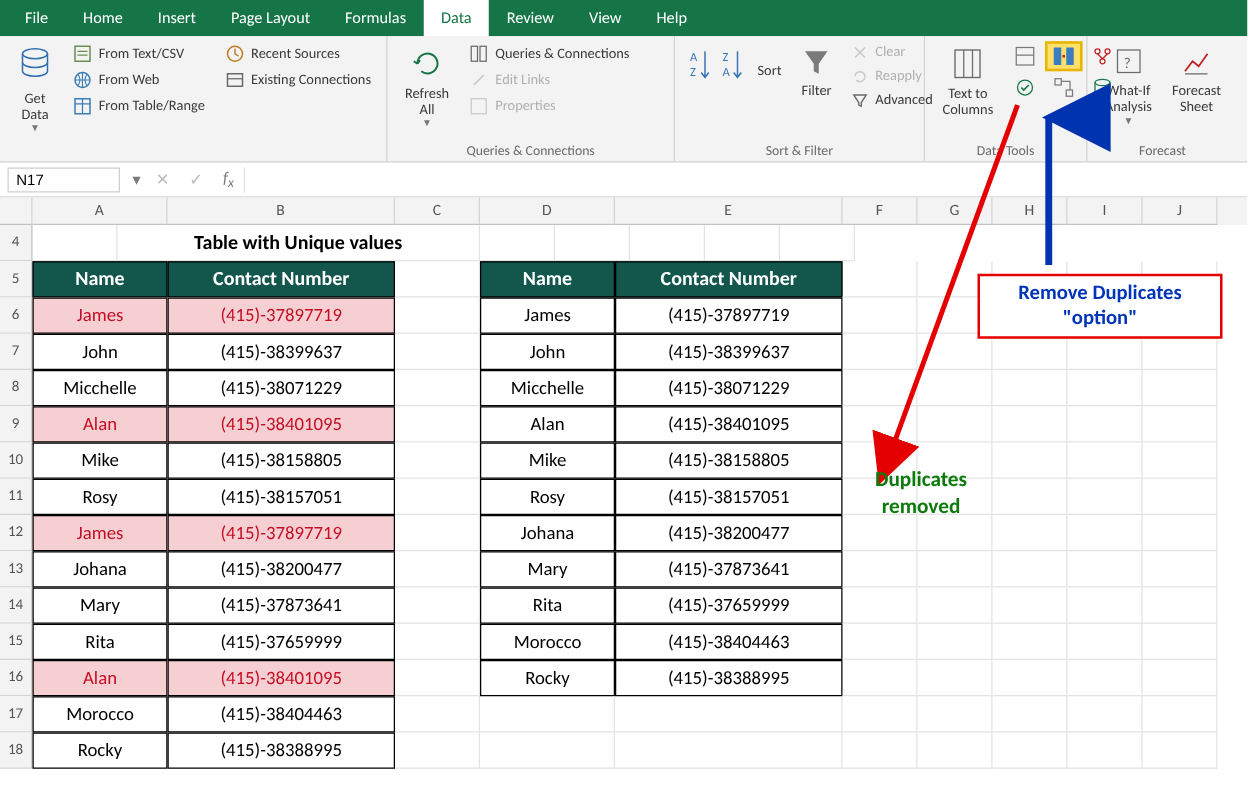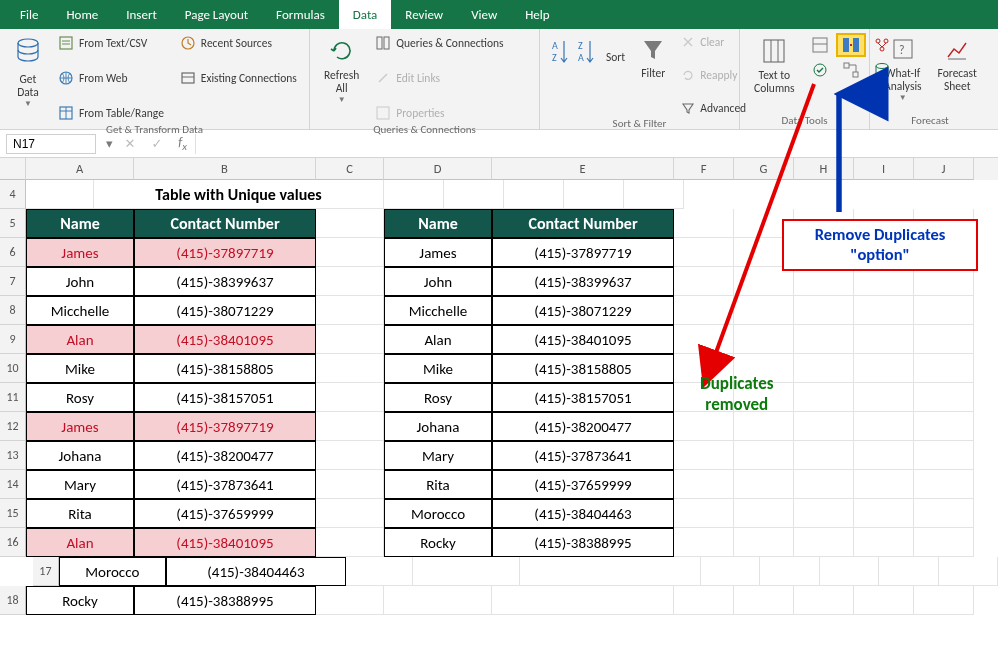--- a/index.html
+++ b/index.html
@@ -14,21 +14,21 @@
 
   
   .ribbon { background: #f3f3f3; border-bottom: 1px solid #d4d4d4; height: 101px; display: flex; }
   .group { border-right: 1px solid #d4d4d4; padding: 4px 8px 2px 8px; display: flex; flex-direction: column; }
   .group-label { text-align: center; font-size: 11px; color: #6a6a6a; }
   .group-body { flex: 1; display: flex; align-items: flex-start; gap: 4px; }
   .big-btn { display: flex; flex-direction: column; align-items: center; justify-content: flex-start; padding: 4px 6px; color: #3a3a3a; cursor: pointer; text-align: center; line-height: 1.15; font-size: 11.5px; }
   .big-btn svg { margin-bottom: 4px; }
   .small-btn { display: flex; align-items: center; gap: 5px; font-size: 11.5px; color: #3a3a3a; padding: 2px 6px; cursor: pointer; white-space: nowrap; }
   .small-btn.disabled { color: #b0b0b0; }
-  .vcol { display: flex; flex-direction: column; gap: 15px; justify-content: center; }
+  .vcol { display: flex; flex-direction: column; gap: 1px; justify-content: center; }
   .icon-btn { width: 30px; height: 24px; display:flex; align-items:center; justify-content:center; cursor:pointer; border:1px solid transparent; }
   .icon-btn.highlight { border: 2px solid #e8b400; background: #ffe169; }
 
   
   .fbar { height: 28px; border-bottom: 1px solid #d4d4d4; display: flex; align-items: center; padding-right:4px;}
   .namebox { width: 90px; border: 1px solid #cfcfcf; background:#fff; height: 20px; font-size: 12px; padding: 2px 6px; margin: 0 6px; }
   .fx-icon { color:#7a7a7a; padding:0 8px; }
   .fbar .dd { color:#7a7a7a; padding:0 4px;}
   .fbar .btnx { color:#bcbcbc; padding:0 8px;}
 
@@ -122,21 +122,20 @@
           </div>
         <div class="small-btn">
             <svg width="16" height="16">
               <rect x="2" y="3" width="12" height="10" fill="none" stroke="#6a6a6a" stroke-width="1.2"></rect>
               <line x1="2" y1="7" x2="14" y2="7" stroke="#6a6a6a"></line>
             </svg>
             <span>Existing Connections</span>
           </div>
       </div>
     </div>
-    <div class="group-label">Get &amp; Transform Data</div>
   </div>
 
   <div class="group" style="width:230px;">
     <div class="group-body">
       <div class="big-btn">
         <svg width="28" height="28" viewBox="0 0 28 28">
             <path d="M6 14 a8 8 0 1 1 3 6 M6 14 l-3 -2 M6 14 l2 -3" fill="none" stroke="#167547" stroke-width="1.6"></path>
           </svg>
         <span style="white-space: pre-line;">Refresh
 All</span>
@@ -485,21 +484,21 @@
         <div class="cell cC " style="width: 68px;"></div>
         <div class="cell cD tcell" style="width: 108px;">Rocky</div>
         <div class="cell cE tcell" style="width: 182px;">(415)-38388995</div>
         <div class="cell cF " style="width: 60px;"></div>
         <div class="cell cG " style="width: 60px;"></div>
         <div class="cell cH " style="width: 60px;"></div>
         <div class="cell cI " style="width: 60px;"></div>
         <div class="cell cJ " style="width: 60px;"></div>
       </div>
       <div class="row">
-        <div class="rowhdr" style="height: 29px; margin-left: 33px;">17</div>
+        <div class="rowhdr" style="height: 29px;">17</div>
         <div class="cell cA tcell" style="width: 108px;">Morocco</div>
         <div class="cell cB tcell" style="width: 182px;">(415)-38404463</div>
         <div class="cell cC " style="width: 68px;"></div>
         <div class="cell cD " style="width: 108px;"></div>
         <div class="cell cE " style="width: 182px;"></div>
         <div class="cell cF " style="width: 60px;"></div>
         <div class="cell cG " style="width: 60px;"></div>
         <div class="cell cH " style="width: 60px;"></div>
         <div class="cell cI " style="width: 60px;"></div>
         <div class="cell cJ " style="width: 60px;"></div>

